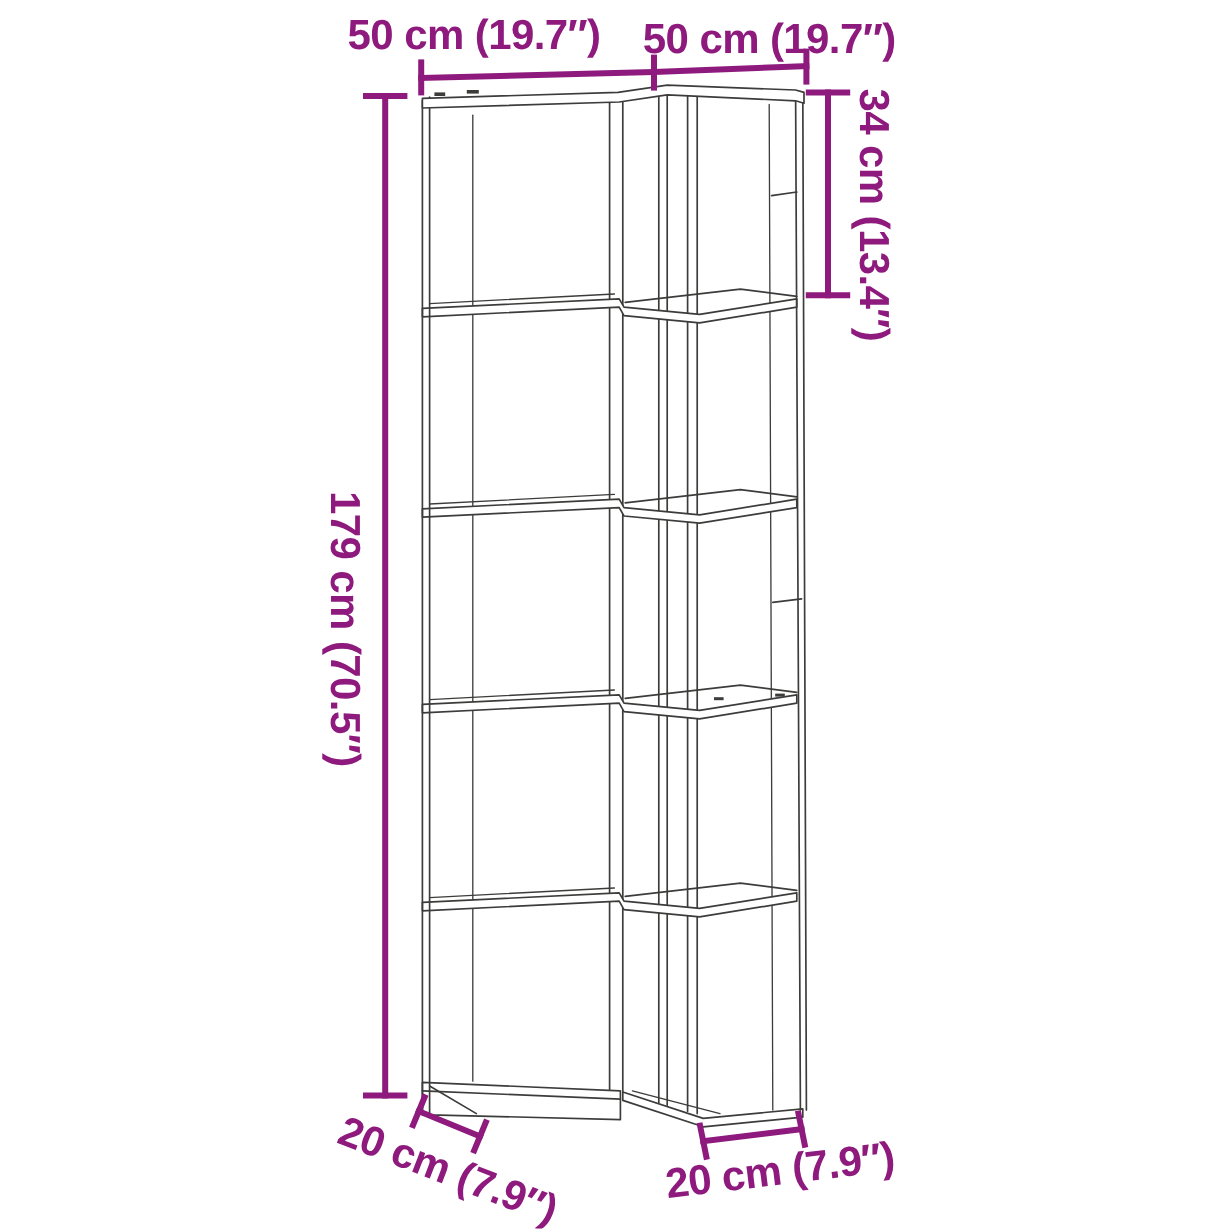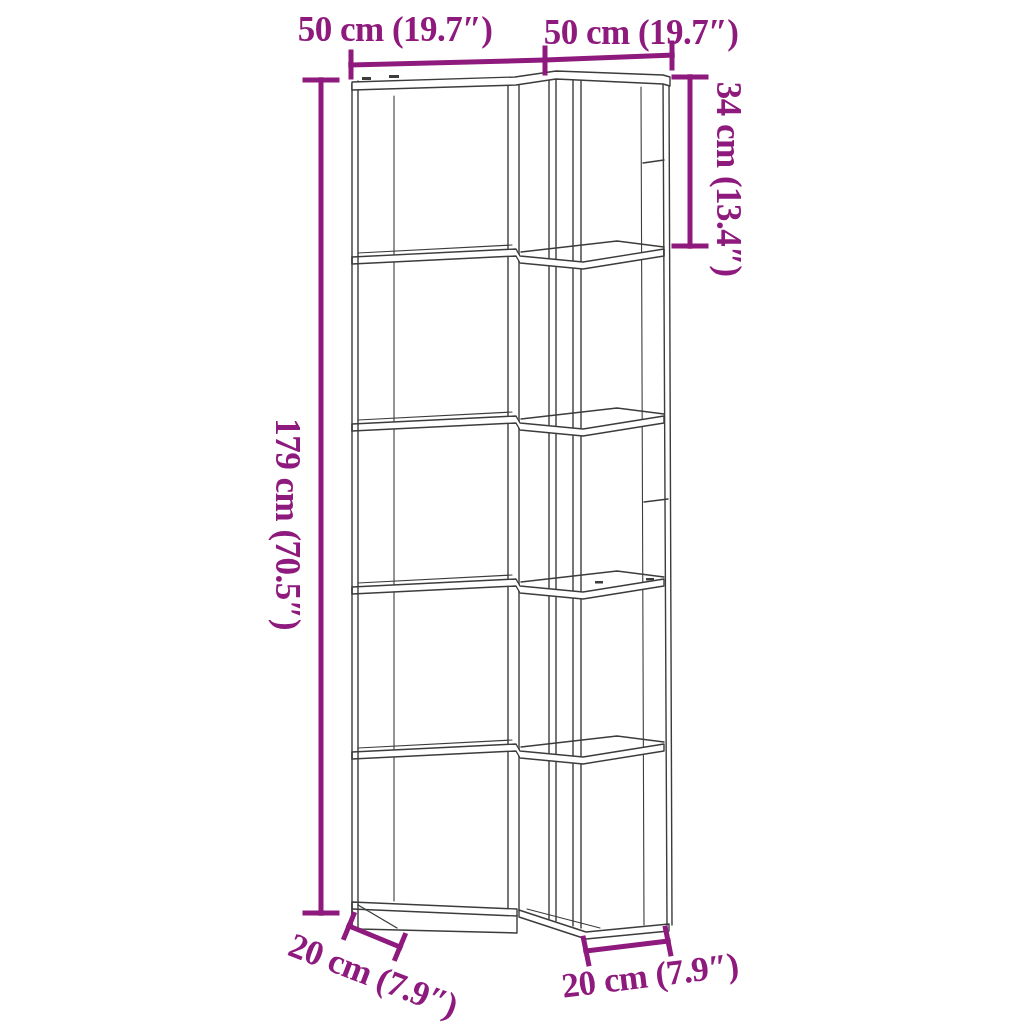--- a/index.html
+++ b/index.html
@@ -3,21 +3,21 @@
 <meta charset="utf-8">
 <style>
   :root{
     --dim-color:#8E1A7D;
     --outline-color:#3C3C3B;
     --bg-color:#FFFFFF;
   }
   html,body{margin:0;padding:0;background:var(--bg-color);}
   .stage{
     position:relative;width:852px;height:1024px;background:var(--bg-color);
-    overflow:hidden;font-family:Liberation Serif, serif;
+    overflow:hidden;font-family:Liberation Sans, sans-serif;
   }
   .stage svg{position:absolute;left:0;top:0;}
   .ol{stroke:var(--outline-color);fill:none;stroke-width:1.4;stroke-linecap:round;stroke-linejoin:round;}
   .ol-thin{stroke:var(--outline-color);fill:none;stroke-width:1.1;stroke-linecap:round;}
   .olf{stroke:var(--outline-color);fill:#fff;stroke-width:1.4;stroke-linejoin:round;}
   .mark{fill:var(--outline-color);stroke:none;}
   .dim{stroke:var(--dim-color);fill:none;stroke-width:5;stroke-linecap:square;}
   .dim-label{
     position:absolute;color:var(--dim-color);font-weight:bold;font-size:35px;
     letter-spacing:-0.5px;white-space:nowrap;transform-origin:center;

